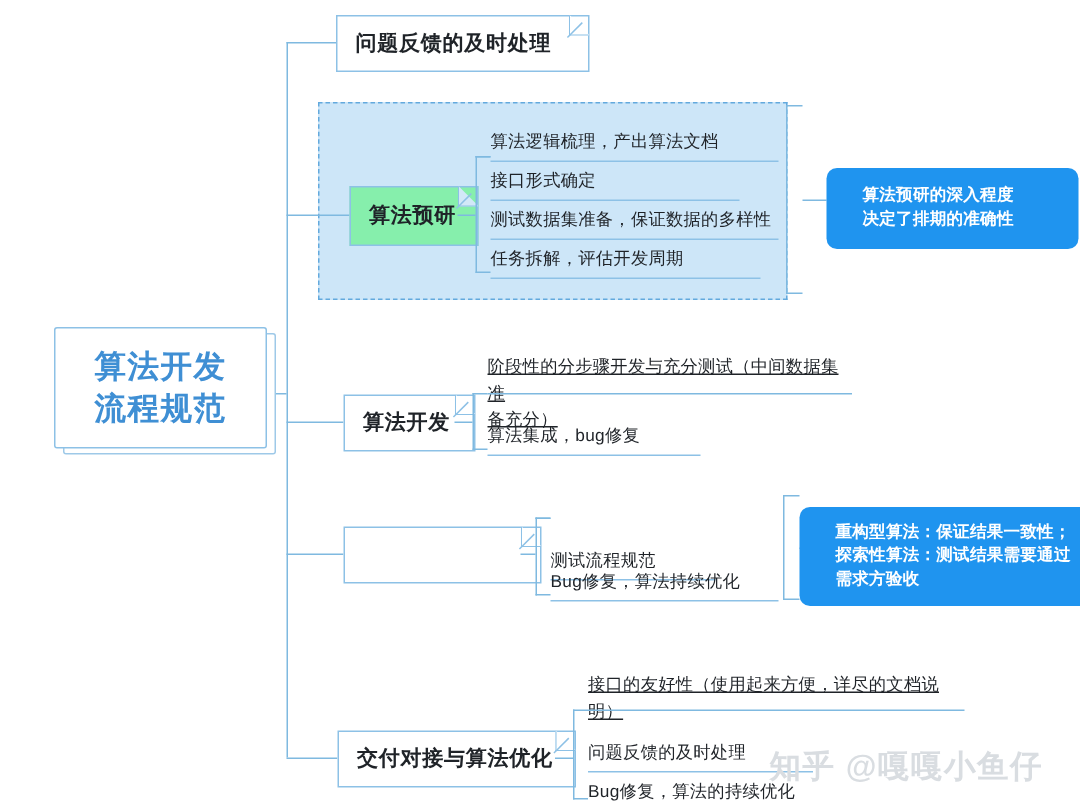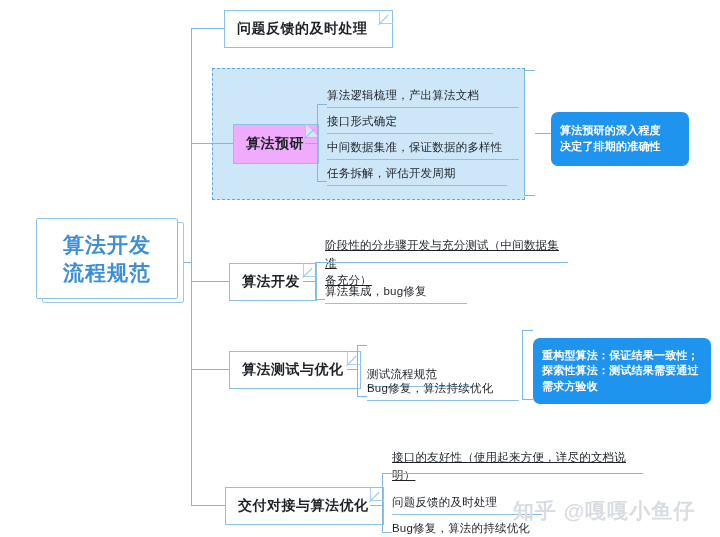--- a/index.html
+++ b/index.html
@@ -43,21 +43,21 @@
     position:absolute;
     background:#ffffff;
     border:1.3px solid #8dc1e6;
     display:flex;align-items:center;
     padding-left:12px;
     color:#1f2328;
     font-size:14px;
     font-weight:700;
     letter-spacing:.5px;
   }
-  .branch.shaded{background:#f0abfc;}
+  .branch.shaded{background:#86efac;}
   
   .branch .fold-cut{
     position:absolute;top:-1.3px;right:-1.3px;
     width:13px;height:13px;
     background:#ffffff;
     border-left:1.3px solid #8dc1e6;
     border-bottom:1.3px solid #8dc1e6;
     transform:rotate(0deg);
     clip-path:polygon(0 0,100% 100%,0 100%);
   }
@@ -93,21 +93,21 @@
   
   .callout{
     position:absolute;
     background:#1f94ef;
     border-radius:7px;
     color:#ffffff;
     font-size:11px;
     font-weight:700;
     line-height:1.42;
     letter-spacing:.2px;
-    padding:6px 9px;
+    padding:6px 24px;
     display:flex;align-items:center;
     white-space:pre-line;
   }
 
   
   .bracket{
     position:absolute;
     border:1.3px solid #7fb9e0;
     border-right:none;
     box-sizing:border-box;
@@ -157,21 +157,21 @@
   <div class="bracket" style="left:317px;top:104px;width:10px;height:78px;"></div>
   <div class="line-h" style="left:317px;top:104px;width:10px;"></div>
 
   <div class="leaf" style="left:327px;top:80px;width:192px;height:24px;">
     <span>算法逻辑梳理，产出算法文档</span>
   </div>
   <div class="leaf" style="left:327px;top:106px;width:166px;height:24px;">
     <span>接口形式确定</span>
   </div>
   <div class="leaf" style="left:327px;top:132px;width:192px;height:24px;">
-    <span>中间数据集准，保证数据的多样性</span>
+    <span>测试数据集准备，保证数据的多样性</span>
   </div>
   <div class="leaf" style="left:327px;top:158px;width:180px;height:24px;">
     <span>任务拆解，评估开发周期</span>
   </div>
 
   <div class="bracket" style="left:524px;top:70px;width:11px;height:126px;"></div>
   <div class="line-h" style="left:535px;top:133px;width:16px;"></div>
   <div class="callout" style="left:551px;top:112px;width:120px;height:42px;">
     <span>算法预研的深入程度
 决定了排期的准确性</span>
@@ -188,21 +188,20 @@
   <div class="leaf noline" style="left:325px;top:220px;width:240px;white-space:pre-line;display:block;">
     <span>阶段性的分步骤开发与充分测试（中间数据集准
 备充分）</span>
   </div>
   <div class="line-h" style="left:325px;top:262px;width:243px;"></div>
   <div class="leaf" style="left:325px;top:276px;width:142px;height:24px;">
     <span>算法集成，bug修复</span>
   </div>
 
   <div class="branch" style="left:229px;top:351px;width:118px;height:36px;">
-    <span>算法测试与优化</span>
     <span class="fold-cut"></span>
     <span class="fold-line"></span>
   </div>
   <div class="line-h" style="left:347px;top:369px;width:10px;"></div>
   <div class="bracket" style="left:357px;top:345px;width:10px;height:52px;"></div>
   <div class="line-h" style="left:357px;top:345px;width:10px;"></div>
 
   <div class="leaf" style="left:367px;top:322px;width:110px;height:23px;margin-top:38px;">
     <span>测试流程规范</span>
   </div>

